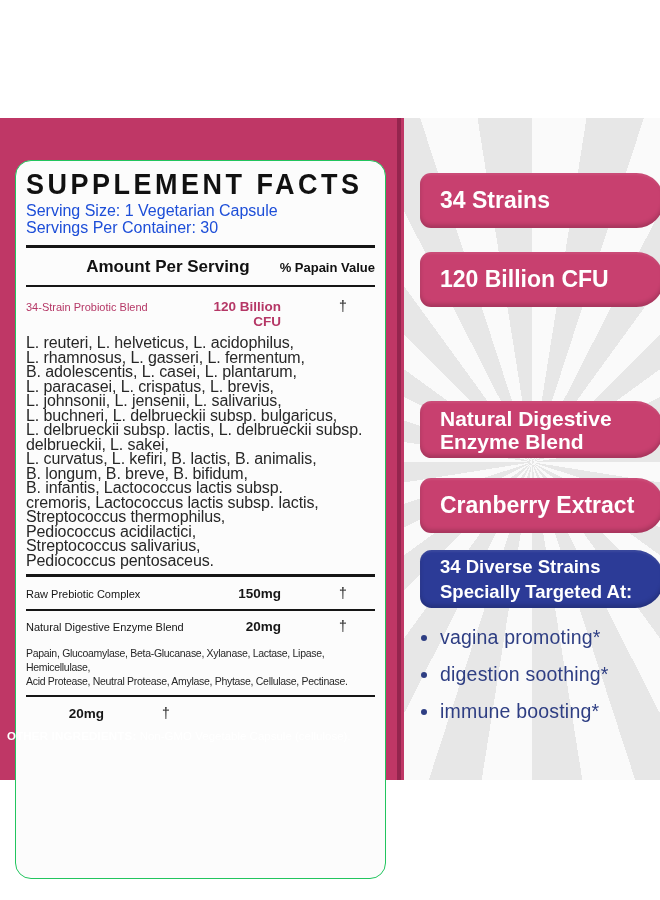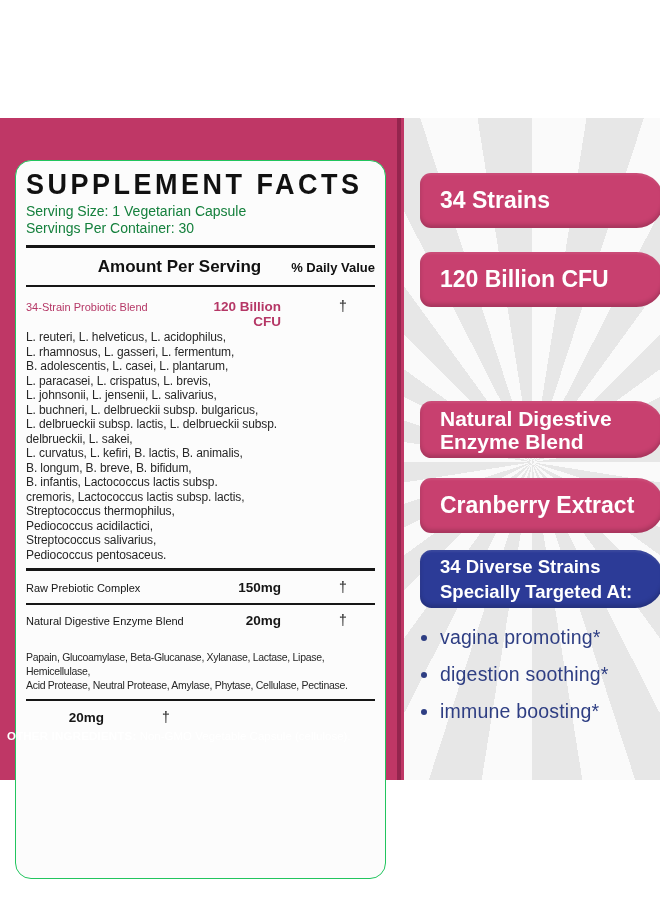--- a/index.html
+++ b/index.html
@@ -9,35 +9,35 @@
   .pink-edge{position:absolute;left:397px;top:118px;width:4px;height:662px;background:#8a2048;opacity:.8;}
   .rays{position:absolute;left:404px;top:118px;width:256px;height:662px;
         background:#f1f1f1;
         background-image:repeating-conic-gradient(from 0deg at 50% 52%, #fafafa 0deg 9deg, #e7e7e7 9deg 18deg);}
 
   
   .panel{position:absolute;left:15px;top:160px;width:371px;height:719px;box-sizing:border-box;
          background:#fcfcfc;border:1px solid #22c55e;border-radius:16px;padding:6px 10px 0 10px;overflow:hidden;}
   .panel h1{margin:2px 0 3px 0;font-size:27px;font-weight:bold;letter-spacing:3.5px;color:#111;
             white-space:nowrap;transform:scaleY(1.06);transform-origin:left top;}
-  .serv{font-size:14px;color:#15803d;line-height:16.5px;}
+  .serv{font-size:16px;color:#1d4ed8;line-height:16.5px;}
   .rule{border:none;margin:0;background:#161616;}
   .rule.thick{height:3px;margin-top:9px;}
   .rule.thin{height:2px;}
   .hdr{display:flex;justify-content:flex-end;align-items:baseline;padding:9px 0 8px 0;}
   .hdr .hamt{font-size:17px;font-weight:bold;color:#111;}
   .hdr .hdv{font-size:13px;font-weight:bold;color:#111;margin-left:30px;}
   .row{display:flex;align-items:baseline;}
   .row .rname{flex:1;font-size:11px;font-weight:normal;color:#161616;}
   .row .ramt{width:108px;text-align:right;font-size:13.5px;font-weight:bold;color:#161616;box-sizing:border-box;padding-right:30px;}
   .row .rdv{width:64px;text-align:center;font-size:14px;color:#222;}
   .row.blend-head{margin-top:11px;}
   .row.blend-head .rname,.row.blend-head .ramt{color:#b53766;}
-  .strains{font-size:12px;line-height:14.5px;color:#272727;white-space:pre-line;margin-top:1px;letter-spacing:-0.1px;}
-  .subing{font-size:10.5px;line-height:14px;color:#272727;white-space:pre-line;letter-spacing:-0.3px;margin-top:18px;}
+  .strains{font-size:16px;line-height:14.5px;color:#272727;white-space:pre-line;margin-top:7px;letter-spacing:-0.1px;}
+  .subing{font-size:10.5px;line-height:14px;color:#272727;white-space:pre-line;letter-spacing:-0.3px;margin-top:8px;}
   .pad-row{padding:8px 0;}
   .pad-row-sm{padding:7px 0 4px 0;}
 
   
   .other-ing{position:absolute;left:7px;top:729px;width:372px;color:#ffffff;font-size:11.5px;line-height:14px;}
   .other-ing .lbl{font-weight:bold;letter-spacing:0.2px;}
 
   
   .banner{position:absolute;left:420px;width:244px;box-sizing:border-box;display:flex;align-items:center;
           padding-left:20px;color:#ffffff;font-weight:bold;white-space:pre-line;
@@ -66,21 +66,21 @@
 
   <section class="panel">
     <h1>SUPPLEMENT FACTS</h1>
     <div class="serv">Serving Size: 1 Vegetarian Capsule</div>
     <div class="serv">Servings Per Container: 30</div>
 
     <div class="rule thick"></div>
 
     <div class="hdr">
       <span class="hamt">Amount Per Serving</span>
-      <span class="hdv">% Daily Value</span>
+      <span class="hdv">% Papain Value</span>
     </div>
 
     <div class="rule thin"></div>
 
     <div class="row blend-head">
       <span class="rname">34-Strain Probiotic Blend</span>
       <span class="ramt">120 Billion CFU</span>
       <span class="rdv">†</span>
     </div>
     <div class="strains">L. reuteri, L. helveticus, L. acidophilus,

